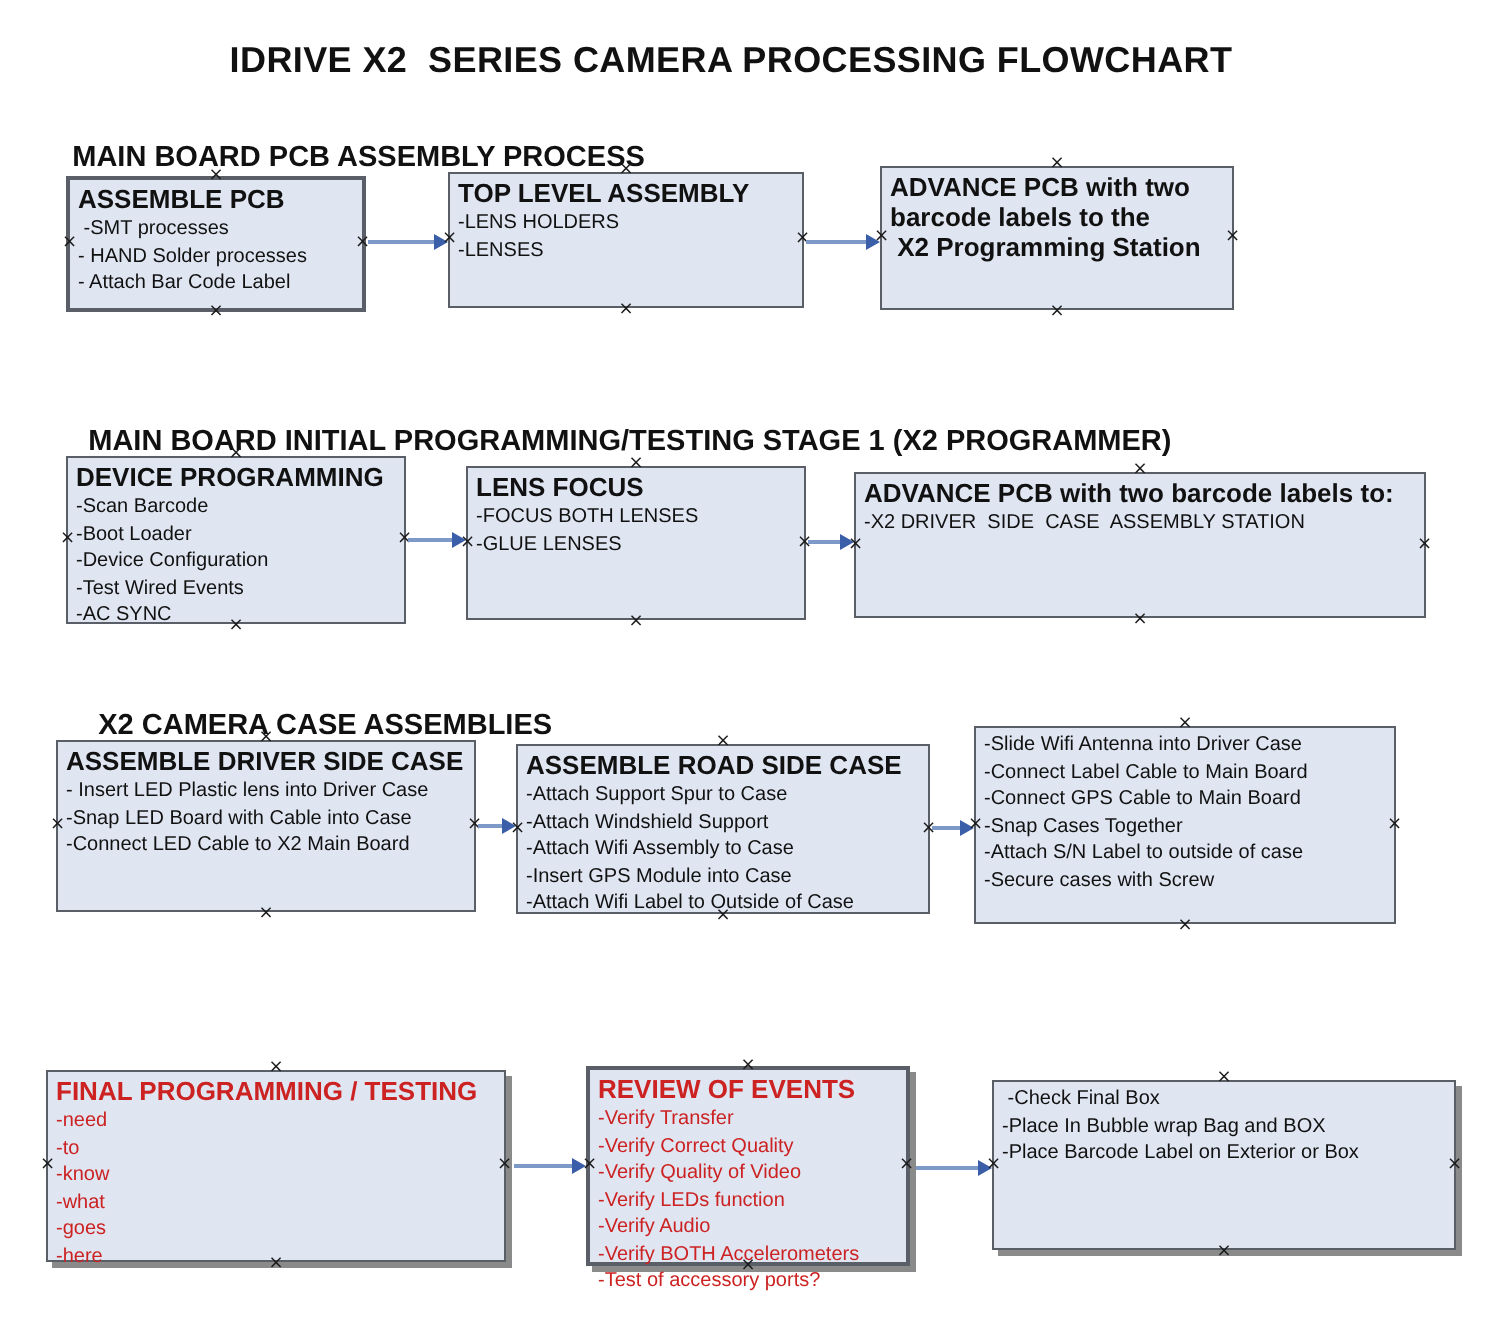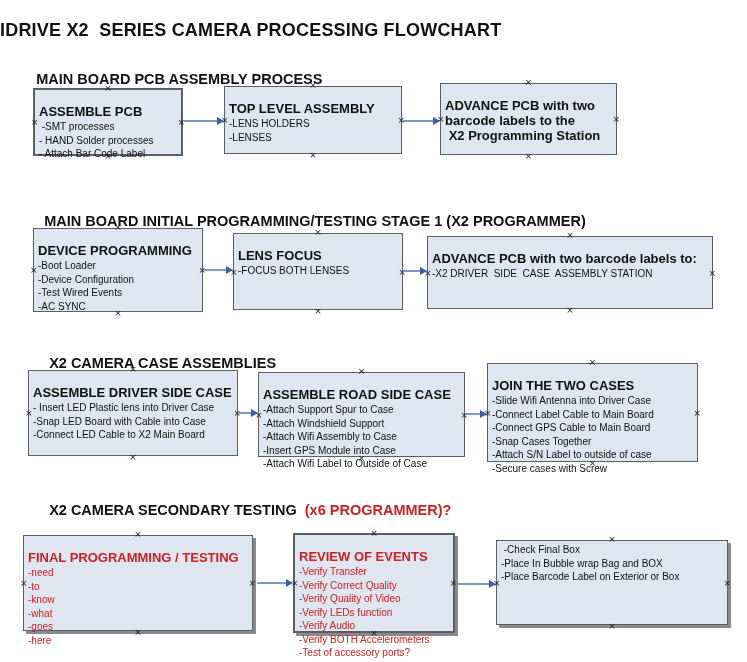--- a/index.html
+++ b/index.html
@@ -5,34 +5,34 @@
   :root{
     --box_fill:#dfe5f1; --box_border:#5a5e66; --red_text:#cc2222;
     --arrow_line:#7d99c7; --arrow_head:#3a5ea8; --shadow:#8a8a8a; --heading_text:#111111;
   }
   html,body{margin:0;padding:0;background:#ffffff;}
   #canvas{
     position:relative;width:747px;height:662px;background:#ffffff;overflow:hidden;
     font-family:"Liberation Sans", sans-serif;color:#111;
   }
   .main-title{
-    position:absolute;left:0;right:16px;top:20px;
+    position:absolute;left:0;right:16px;top:20px;text-align:center;
     font-size:18px;font-weight:bold;letter-spacing:.2px;white-space:pre;color:#111;
   }
   .sec-heading{
     position:absolute;font-size:14.5px;font-weight:bold;white-space:pre;color:var(--heading_text);
   }
   .sec-heading .red-suffix{color:var(--red_text);}
   .fbox{
     position:absolute;box-sizing:border-box;background:var(--box_fill);
     border:1.5px solid var(--box_border);padding:2px 4px;overflow:visible;
   }
   .fbox.thick{border-width:2px;}
   .fbox.shadow{box-shadow:3px 3px 0 var(--shadow);}
-  .btitle{font-size:13px;line-height:15px;font-weight:bold;white-space:pre-wrap;margin-bottom:1px;margin-top:12px;}
+  .btitle{font-size:13px;line-height:15px;font-weight:bold;white-space:pre-wrap;margin-bottom:1px;}
   .bline{font-size:10px;line-height:13.5px;white-space:pre;}
   .fbox.red .btitle,.fbox.red .bline{color:var(--red_text);}
   .handle{
     position:absolute;font-size:9px;line-height:9px;color:#1a1a1a;
     font-family:"DejaVu Sans", sans-serif;pointer-events:none;
   }
   .h-t{top:-6px;left:50%;transform:translateX(-50%);}
   .h-b{bottom:-7px;left:50%;transform:translateX(-50%);}
   .h-l{left:-4px;top:50%;transform:translateY(-50%);}
   .h-r{right:-4px;top:50%;transform:translateY(-50%);}
@@ -94,38 +94,40 @@
       <span class="handle h-l">×</span>
       <span class="handle h-r">×</span>
     </div>
 
   <div class="sec-heading" style="left:28px;top:197px">
     <span>MAIN BOARD INITIAL PROGRAMMING/TESTING STAGE 1 (X2 PROGRAMMER)</span><span class="red-suffix"></span>
   </div>
 
   <div class="fbox" style="left:33px;top:228px;width:170px;height:84px">
     <div class="btitle">DEVICE PROGRAMMING</div>
+    <div class="bline">-Scan Barcode</div>
     <div class="bline">-Boot Loader</div>
     <div class="bline">-Device Configuration</div>
     <div class="bline">-Test Wired Events</div>
     <div class="bline">-AC SYNC</div>
   <span class="handle h-t">×</span>
       <span class="handle h-b">×</span>
       <span class="handle h-l">×</span>
       <span class="handle h-r">×</span>
     </div>
 
   <div class="arrow" style="left:204px;top:265px;width:29px">
     <span class="arrow-line"></span>
       <span class="arrow-head"></span>
   </div>
 
   <div class="fbox" style="left:233px;top:233px;width:170px;height:77px">
     <div class="btitle">LENS FOCUS</div>
     <div class="bline">-FOCUS BOTH LENSES</div>
+    <div class="bline">-GLUE LENSES</div>
   <span class="handle h-t">×</span>
       <span class="handle h-b">×</span>
       <span class="handle h-l">×</span>
       <span class="handle h-r">×</span>
     </div>
 
   <div class="arrow" style="left:404px;top:266px;width:23px">
     <span class="arrow-line"></span>
       <span class="arrow-head"></span>
   </div>
@@ -171,36 +173,32 @@
       <span class="handle h-l">×</span>
       <span class="handle h-r">×</span>
     </div>
 
   <div class="arrow" style="left:466px;top:409px;width:21px">
     <span class="arrow-line"></span>
       <span class="arrow-head"></span>
   </div>
 
   <div class="fbox" style="left:487px;top:363px;width:211px;height:99px">
-    <div class="btitle">JOIN THE TWO CASES</div>
     <div class="bline">-Slide Wifi Antenna into Driver Case</div>
     <div class="bline">-Connect Label Cable to Main Board</div>
     <div class="bline">-Connect GPS Cable to Main Board</div>
     <div class="bline">-Snap Cases Together</div>
     <div class="bline">-Attach S/N Label to outside of case</div>
     <div class="bline">-Secure cases with Screw</div>
   <span class="handle h-t">×</span>
       <span class="handle h-b">×</span>
       <span class="handle h-l">×</span>
       <span class="handle h-r">×</span>
     </div>
 
-  <div class="sec-heading" style="left:33px;top:486px">
-    <span>X2 CAMERA SECONDARY TESTING</span><span class="red-suffix">  (x6 PROGRAMMER)?</span>
-  </div>
 
   <div class="fbox red shadow" style="left:23px;top:535px;width:230px;height:96px">
     <div class="btitle">FINAL PROGRAMMING / TESTING</div>
     <div class="bline">-need</div>
     <div class="bline">-to</div>
     <div class="bline">-know</div>
     <div class="bline">-what</div>
     <div class="bline">-goes</div>
     <div class="bline">-here</div>
   <span class="handle h-t">×</span>

